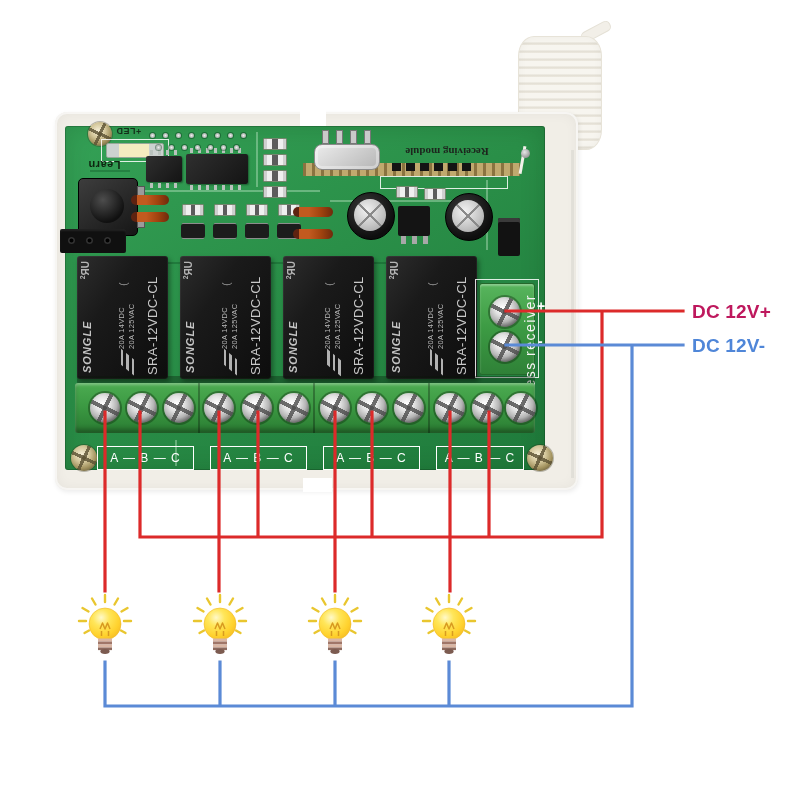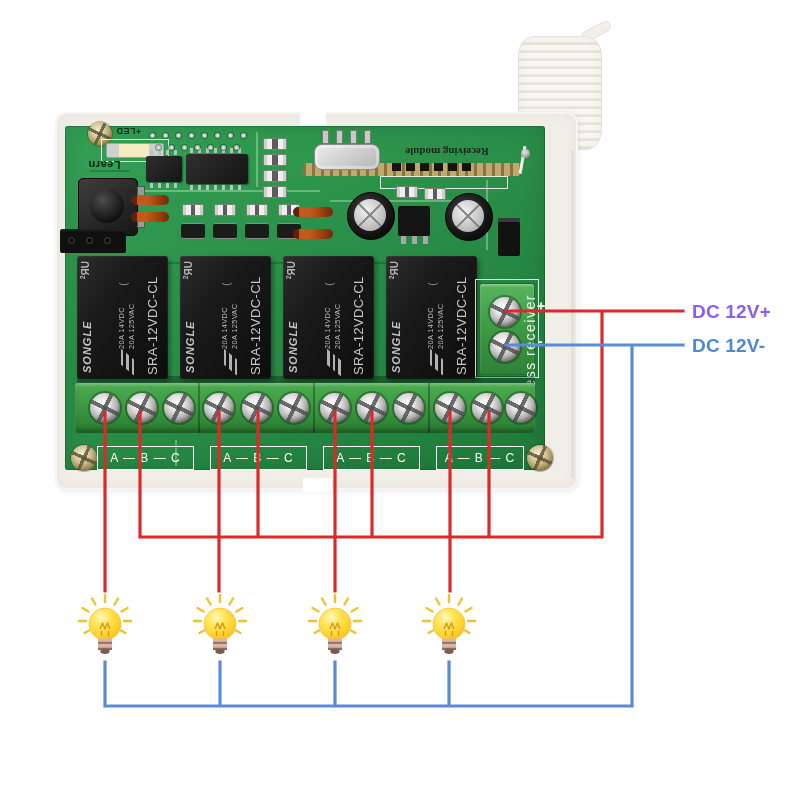--- a/index.html
+++ b/index.html
@@ -118,21 +118,21 @@
           box-shadow:inset 0 2px 2px rgba(255,255,255,.3);}
   .abc{top:446px;height:22px;border:1.5px solid #fff;color:#fff;font-size:12px;letter-spacing:1px;
        display:flex;align-items:center;justify-content:center;white-space:nowrap;}
   .pm{font-size:14px;font-weight:700;color:#fff;}
   .wtext{left:522px;top:175px;height:252px;writing-mode:vertical-rl;transform:rotate(180deg);
          font-size:14px;font-weight:500;letter-spacing:1.5px;color:#f4f4f4;}
 
   
   .wires{left:0;top:0;pointer-events:none;}
   .dcl{font-size:19px;font-weight:600;letter-spacing:.2px;white-space:nowrap;}
-  .dcl.pos{color:#8b5cf6;}
+  .dcl.pos{color:#be185d;}
   .dcl.neg{color:#4f86d8;}
   .bulb{top:588px;width:64px;height:84px;}
 </style>
 </head>
 <body>
 
 <div class="stage">
 
   <div class="abs ant-tail"></div>
   <div class="abs antenna"></div>

